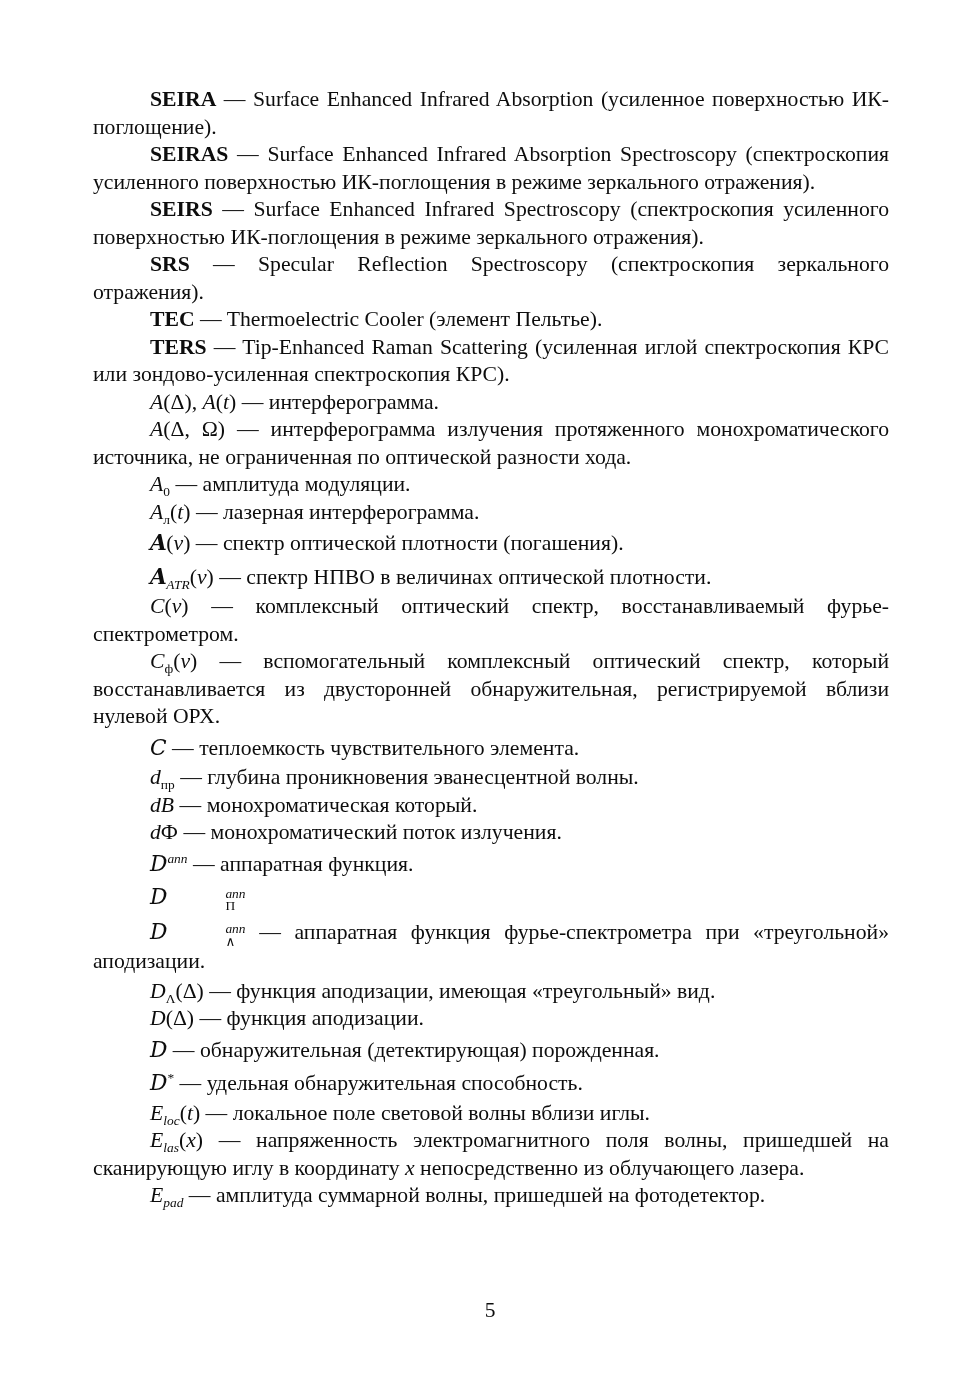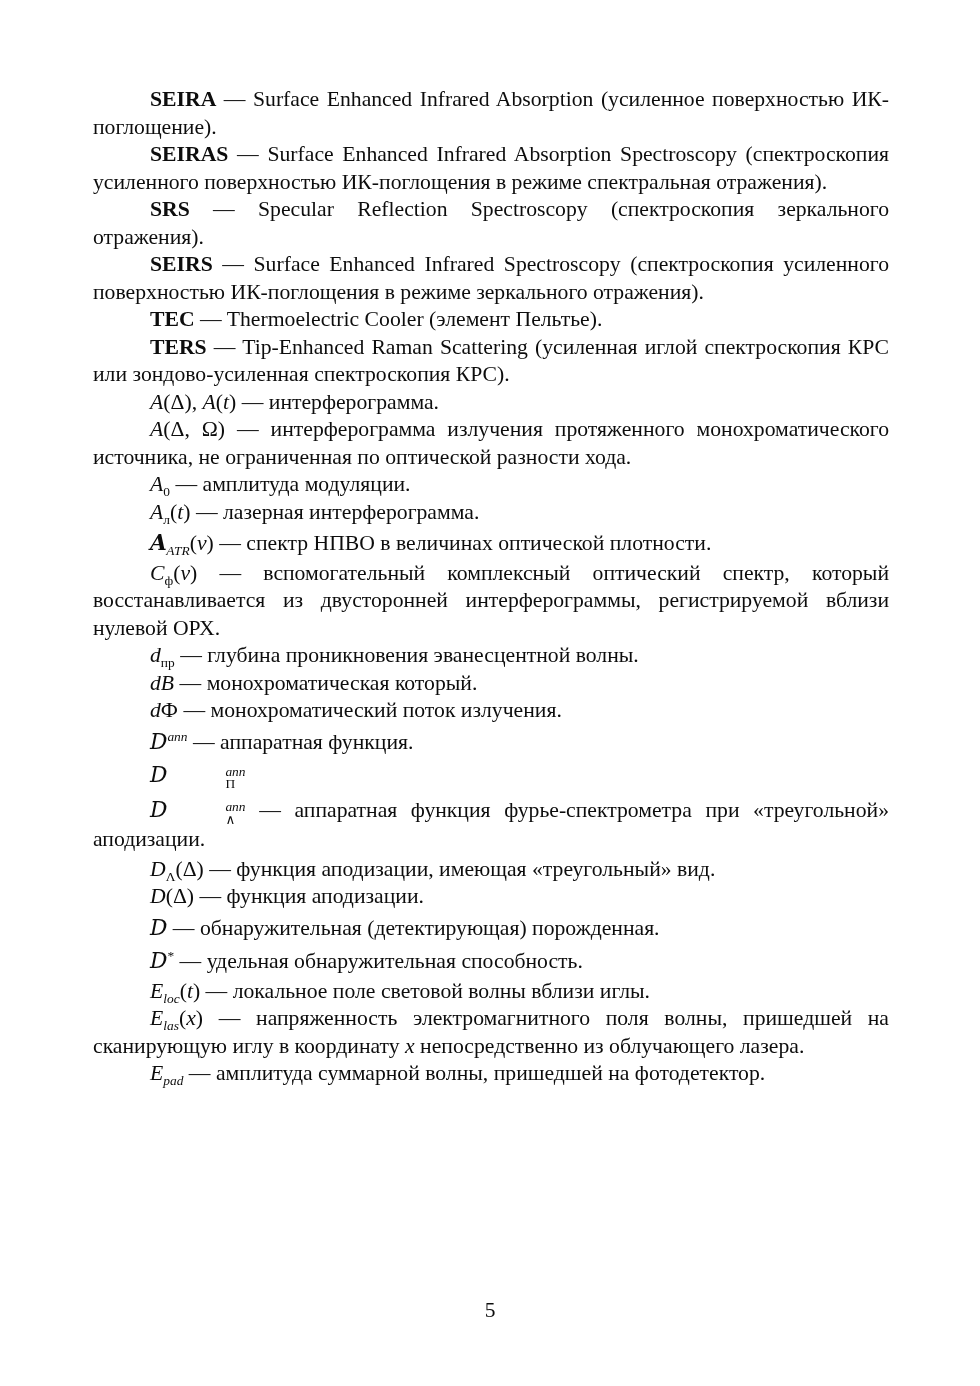--- a/index.html
+++ b/index.html
@@ -73,31 +73,34 @@
     line-height: 27px;
     color: #0d0d0d;
   }
 </style>
 </head>
 <body>
 
 <div class="page">
   <div class="text-block">
       <p class="entry"><span class="run-b">SEIRA</span><span class="run-r"> — Surface Enhanced Infrared Absorption (усиленное поверхностью ИК-поглощение).</span></p>
-      <p class="entry"><span class="run-b">SEIRAS</span><span class="run-r"> — Surface Enhanced Infrared Absorption Spectroscopy (спектроскопия усиленного поверхностью ИК-поглощения в режиме спектральная отражения).</span></p>
+      <p class="entry"><span class="run-b">SEIRAS</span><span class="run-r"> — Surface Enhanced Infrared Absorption Spectroscopy (спектроскопия усиленного поверхностью ИК-поглощения в режиме зеркального отражения).</span></p>
+      <p class="entry"><span class="run-b">SEIRS</span><span class="run-r"> — Surface Enhanced Infrared Spectroscopy (спектроскопия усиленного поверхностью ИК-поглощения в режиме зеркального отражения).</span></p>
       <p class="entry"><span class="run-b">SRS</span><span class="run-r"> — Specular Reflection Spectroscopy (спектроскопия зеркального отражения).</span></p>
-      <p class="entry"><span class="run-b">SEIRS</span><span class="run-r"> — Surface Enhanced Infrared Spectroscopy (спектроскопия усиленного поверхностью ИК-поглощения в режиме зеркального отражения).</span></p>
       <p class="entry"><span class="run-b">TEC</span><span class="run-r"> — Thermoelectric Cooler (элемент Пельтье).</span></p>
       <p class="entry"><span class="run-b">TERS</span><span class="run-r"> — Tip-Enhanced Raman Scattering (усиленная иглой спектроскопия КРС или зондово-усиленная спектроскопия КРС).</span></p>
       <p class="entry"><span class="run-i">A</span><span class="run-r">(Δ), </span><span class="run-i">A</span><span class="run-r">(</span><span class="run-i">t</span><span class="run-r">) — интерферограмма.</span></p>
       <p class="entry"><span class="run-i">A</span><span class="run-r">(Δ, Ω) — интерферограмма излучения протяженного монохроматического источника, не ограниченная по оптической разности хода.</span></p>
       <p class="entry"><span class="run-i">A</span><sub class="run-sub">0</sub><span class="run-r"> — амплитуда модуляции.</span></p>
       <p class="entry"><span class="run-i">A</span><sub class="run-sub">л</sub><span class="run-r">(</span><span class="run-i">t</span><span class="run-r">) — лазерная интерферограмма.</span></p>
+      <p class="entry has-script"><span class="run-scb">A</span><span class="run-r">(</span><span class="run-i">ν</span><span class="run-r">) — спектр оптической плотности (погашения).</span></p>
       <p class="entry has-script"><span class="run-scb">A</span><sub class="run-subi">ATR</sub><span class="run-r">(</span><span class="run-i">ν</span><span class="run-r">) — спектр НПВО в величинах оптической плотности.</span></p>
-      <p class="entry"><span class="run-i">C</span><sub class="run-sub">ф</sub><span class="run-r">(</span><span class="run-i">ν</span><span class="run-r">) — вспомогательный комплексный оптический спектр, который восстанавливается из двусторонней интерферограммы, регистрируемой вблизи нулевой ОРХ.</span></p>
+      <p class="entry"><span class="run-i">C</span><span class="run-r">(</span><span class="run-i">ν</span><span class="run-r">) — комплексный оптический спектр, восстанавливаемый фурье-спектрометром.</span></p>
+      <p class="entry"><span class="run-i">C</span><sub class="run-sub">ф</sub><span class="run-r">(</span><span class="run-i">ν</span><span class="run-r">) — вспомогательный комплексный оптический спектр, который восстанавливается из двусторонней обнаружительная, регистрируемой вблизи нулевой ОРХ.</span></p>
+      <p class="entry has-script"><span class="run-sc">C</span><span class="run-r"> — теплоемкость чувствительного элемента.</span></p>
       <p class="entry"><span class="run-i">d</span><sub class="run-sub">пр</sub><span class="run-r"> — глубина проникновения эванесцентной волны.</span></p>
       <p class="entry"><span class="run-i">dB</span><span class="run-r"> — монохроматическая который.</span></p>
       <p class="entry"><span class="run-i">d</span><span class="run-r">Ф — монохроматический поток излучения.</span></p>
       <p class="entry has-script"><span class="run-sc">D</span><sup class="run-supi">апп</sup><span class="run-r"> — аппаратная функция.</span></p>
       <p class="entry has-script"><span class="run-sc">D</span><span class="run-ss"><span class="ss-top">апп</span><span class="ss-bot">П</span></span></p>
       <p class="entry has-script"><span class="run-sc">D</span><span class="run-ss"><span class="ss-top">апп</span><span class="ss-bot">∧</span></span><span class="run-r"> — аппаратная функция фурье-спектрометра при «треугольной» аподизации.</span></p>
       <p class="entry"><span class="run-i">D</span><sub class="run-sub">Λ</sub><span class="run-r">(Δ) — функция аподизации, имеющая «треугольный» вид.</span></p>
       <p class="entry"><span class="run-i">D</span><span class="run-r">(Δ) — функция аподизации.</span></p>
       <p class="entry has-script"><span class="run-sc">D</span><span class="run-r"> — обнаружительная (детектирующая) порожденная.</span></p>
       <p class="entry has-script"><span class="run-sc">D</span><sup class="run-sup">*</sup><span class="run-r"> — удельная обнаружительная способность.</span></p>

